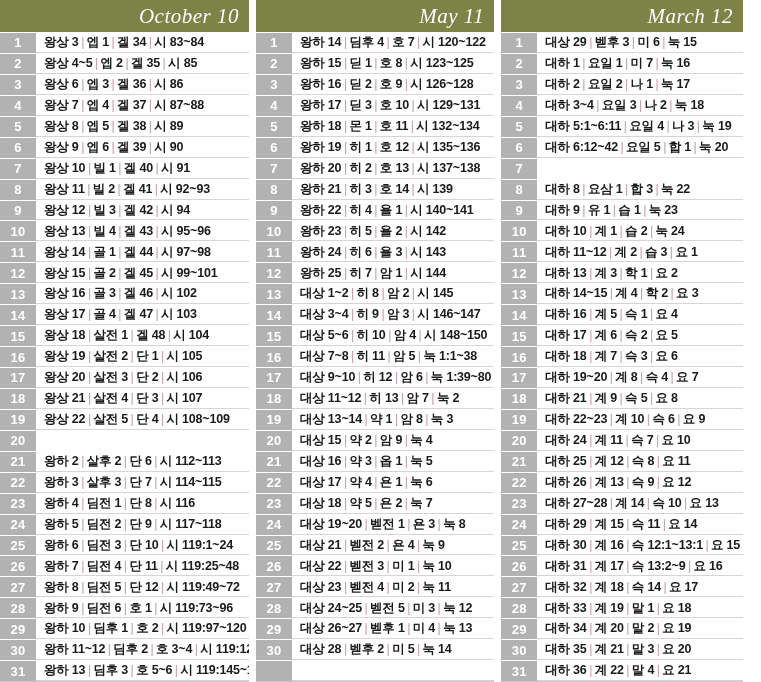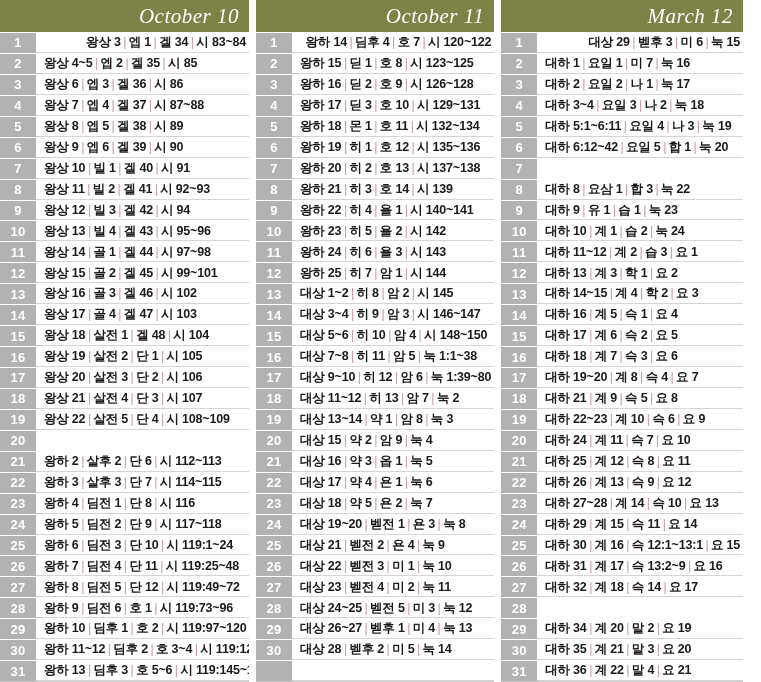--- a/index.html
+++ b/index.html
@@ -72,21 +72,21 @@
     flex: 1 1 auto;
     background: #ffffff;
     border-bottom: 1px solid #d5d5d5;
     display: flex;
     align-items: center;
     padding-left: 8px;
     padding-right: 3px;
     box-sizing: border-box;
     overflow: hidden;
   }
-  .row:first-child .row-body { border-top: 0; justify-content: flex-end; }
+  .row:first-child .row-body { border-top: 0; }
   .reading {
     font-size: 12.5px;
     font-weight: bold;
     color: #1a1a1a;
     white-space: nowrap;
     letter-spacing: -0.2px;
     line-height: 1;
   }
   .reading .sep {
     color: #c79ba8;
@@ -282,21 +282,21 @@
         </div>
         <div class="row">
           <div class="row-num">31</div>
           <div class="row-body">
             <span class="reading">왕하 13<span class="sep">|</span>딤후 3<span class="sep">|</span>호 5~6<span class="sep">|</span>시 119:145~176</span>
           </div>
         </div>
       </div>
     </div>
     <div class="month-col">
-      <div class="month-header">October 11</div>
+      <div class="month-header">May 11</div>
       <div class="rows">
         <div class="row">
           <div class="row-num">1</div>
           <div class="row-body">
             <span class="reading">왕하 14<span class="sep">|</span>딤후 4<span class="sep">|</span>호 7<span class="sep">|</span>시 120~122</span>
           </div>
         </div>
         <div class="row">
           <div class="row-num">2</div>
           <div class="row-body">
@@ -636,20 +636,23 @@
           </div>
         </div>
         <div class="row">
           <div class="row-num">27</div>
           <div class="row-body">
             <span class="reading">대하 32<span class="sep">|</span>계 18<span class="sep">|</span>슥 14<span class="sep">|</span>요 17</span>
           </div>
         </div>
         <div class="row">
           <div class="row-num">28</div>
+          <div class="row-body">
+            <span class="reading">대하 33<span class="sep">|</span>계 19<span class="sep">|</span>말 1<span class="sep">|</span>요 18</span>
+          </div>
         </div>
         <div class="row">
           <div class="row-num">29</div>
           <div class="row-body">
             <span class="reading">대하 34<span class="sep">|</span>계 20<span class="sep">|</span>말 2<span class="sep">|</span>요 19</span>
           </div>
         </div>
         <div class="row">
           <div class="row-num">30</div>
           <div class="row-body">

